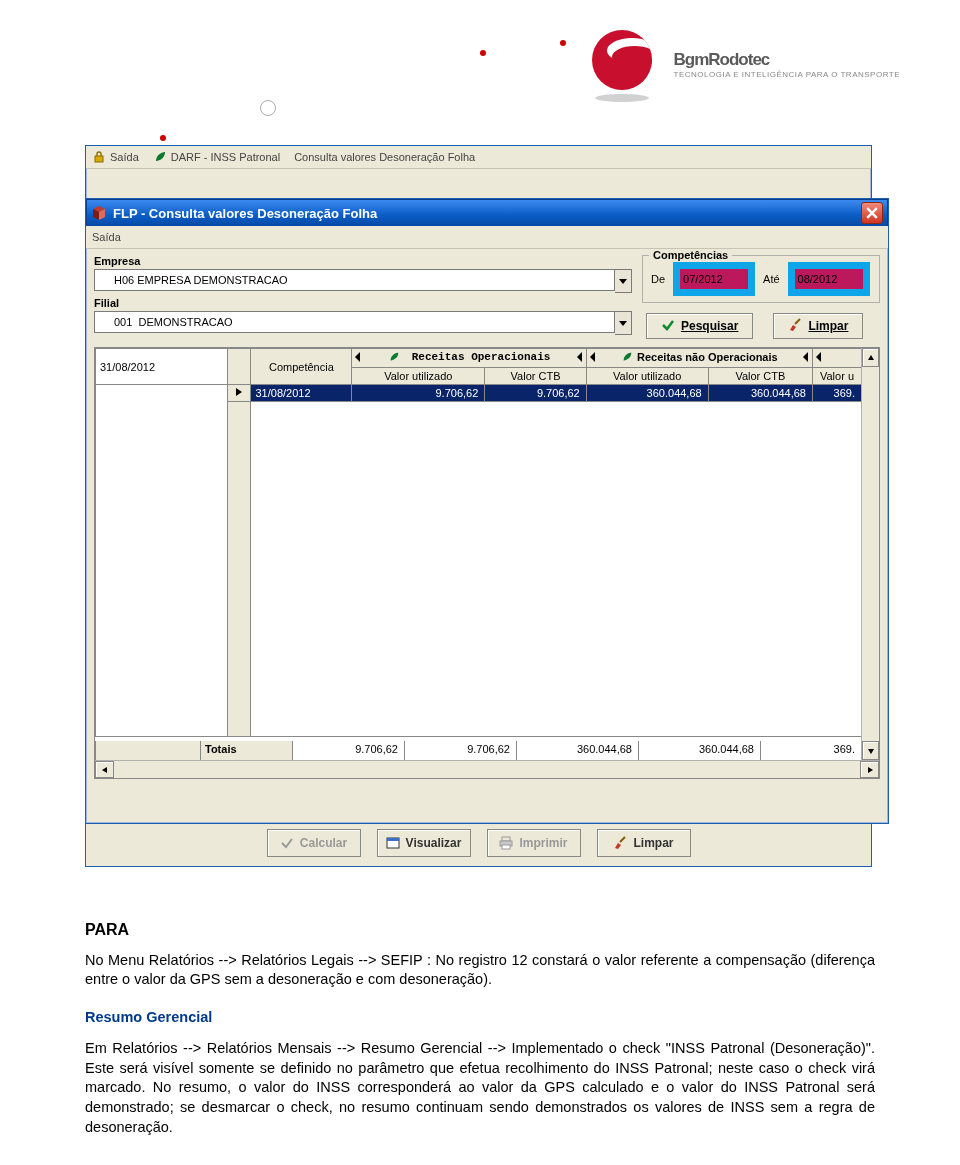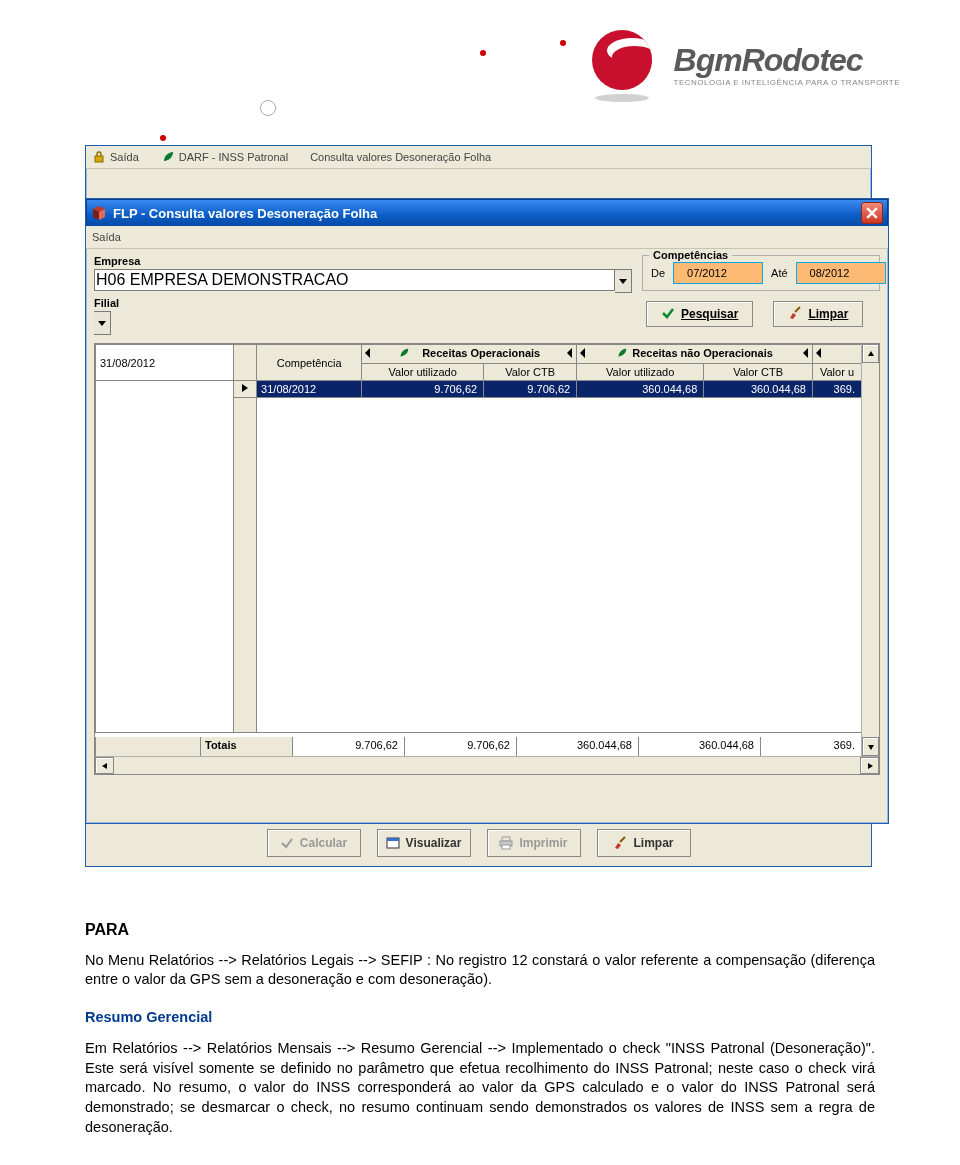--- a/index.html
+++ b/index.html
@@ -20,66 +20,66 @@
   .deco-dots .c2 { position:absolute; width:6px; height:6px; background:#c00; border-radius:50%; left:80px; top:95px; }
   .deco-dots .c3 { position:absolute; width:6px; height:6px; background:#c00; border-radius:50%; left:400px; top:10px; }
   .deco-dots .c4 { position:absolute; width:6px; height:6px; background:#c00; border-radius:50%; left:480px; top:0; }
 
   .logo-block { position:absolute; top:30px; right:60px; display:flex; align-items:center; gap:12px; }
   .logo-mark { width:70px; height:70px; position:relative; }
   .logo-swirl { width:60px; height:60px; background:#c8102e; border-radius:50%; position:relative; overflow:hidden; }
   .logo-swirl::before { content:""; position:absolute; width:50px; height:25px; background:#fff; border-radius:50%; top:8px; left:15px; }
   .logo-swirl::after { content:""; position:absolute; width:45px; height:22px; background:#c8102e; border-radius:50%; top:16px; left:20px; }
   .logo-shadow { position:absolute; width:54px; height:8px; background:rgba(0,0,0,.18); border-radius:50%; bottom:-2px; left:3px; }
-  .logo-text .brand { font-size:32px; font-weight:bold; font-style:italic; color:#5a5a5a; letter-spacing:-1px; line-height:1; }
+  .logo-text .brand { font-size:17px; font-weight:bold; color:#5a5a5a; letter-spacing:-1px; line-height:1; }
   .logo-text .tag { font-size:8px; color:#888; letter-spacing:.5px; margin-top:2px; }
 
   
   .window { position:relative; border:1px solid #1b5fb3; background:#ece9d8; box-shadow:0 0 0 1px #a0b7da inset; }
   .win1 { position:absolute; left:85px; top:145px; width:785px; height:720px; }
   .titlebar {
     height:26px;
     background: linear-gradient(to bottom,#3b8af1 0%,#0a5cc4 60%,#064aa6 100%);
     display:flex; align-items:center; color:#fff; font-weight:bold; font-size:13px;
     padding:0 4px; gap:6px;
     border:1px solid #0b3f8a; border-bottom:none;
   }
   .titlebar .t-icon { width:16px; height:16px; display:flex; align-items:center; justify-content:center; }
   .titlebar .t-icon svg { width:16px; height:16px; }
   .titlebar .title-text { flex:1; }
   .close-btn { width:20px; height:20px; background:linear-gradient(to bottom,#f08a7b,#d03520); border:1px solid #8a2a1a; border-radius:3px; display:flex; align-items:center; justify-content:center; color:#fff; font-weight:bold; cursor:pointer; }
   .close-btn svg { width:12px; height:12px; }
 
-  .menubar { height:22px; background:#ece9d8; border-bottom:1px solid #c8c4b4; display:flex; align-items:center; padding:0 6px; gap:22px; font-size:11px; color:#444; }
+  .menubar { height:22px; background:#ece9d8; border-bottom:1px solid #c8c4b4; display:flex; align-items:center; padding:0 6px; gap:14px; font-size:11px; color:#444; }
   .menubar .menu-item { display:flex; align-items:center; gap:4px; cursor:pointer; }
   .menubar .ico { width:14px; height:14px; display:flex; align-items:center; justify-content:center; }
 
   .win1 .bottombar { position:absolute; bottom:0; left:0; right:0; height:46px; border-top:1px solid #c0c0c0; display:flex; align-items:center; justify-content:center; gap:16px; background:#ece9d8; }
   .action-btn { min-width:92px; height:26px; background:#ece9d8; border:1px solid #888; box-shadow:1px 1px 0 #fff inset; display:flex; align-items:center; justify-content:center; gap:6px; font-size:12px; font-weight:bold; color:#333; cursor:pointer; }
   .action-btn .ico { width:14px; height:14px; }
   .action-btn.disabled { color:#999; cursor:default; }
 
   
   .win2 { position:absolute; left:85px; top:198px; width:802px; height:624px; }
   .win2 .body { padding:6px 8px; height:calc(100% - 26px - 22px); box-sizing:border-box; }
 
   .filters-row { display:flex; gap:10px; align-items:flex-start; }
   .filters-left { flex:1; }
   .field-label { font-weight:bold; font-size:11px; margin-bottom:2px; }
   .combo { display:flex; }
-  .combo input { flex:1; height:18px; border:1px solid #7a7a7a; background:#fff; font-family:inherit; font-size:16px; padding:1px 1px; }
+  .combo input { flex:1; height:18px; border:1px solid #7a7a7a; background:#fff; font-family:inherit; font-size:11px; padding:1px 19px; }
   .combo .drop { width:16px; height:22px; border:1px solid #7a7a7a; border-left:none; background:#e8e5d6; display:flex; align-items:center; justify-content:center; }
   .combo .drop svg { width:8px; height:8px; }
 
   .fieldset { border:1px solid #b0b0b0; position:relative; padding:6px 8px; }
   .fieldset .legend { position:absolute; top:-7px; left:6px; background:#ece9d8; padding:0 4px; font-weight:bold; font-size:11px; }
   .comp-box { width:220px; }
   .comp-row { display:flex; align-items:center; gap:8px; }
   .comp-row label { font-size:11px; }
-  .comp-row input { width:62px; height:18px; border:1px solid #0ea5e9; background:#fdba74; font-family:inherit; font-size:11px; padding:1px 13px; }
+  .comp-row input { width:62px; height:18px; border:7px solid #0ea5e9; background:#be185d; font-family:inherit; font-size:11px; padding:1px 3px; }
 
   .search-btns { display:flex; gap:20px; margin-top:10px; padding-left:4px; }
   .searchbtn { height:24px; padding:0 14px; border:1px solid #888; background:#ece9d8; box-shadow:1px 1px 0 #fff inset; display:flex; align-items:center; gap:6px; font-weight:bold; font-size:12px; cursor:pointer; }
   .searchbtn .und { text-decoration:underline; }
 
   .grid-wrap { margin-top:8px; height:430px; position:relative; background:#fff; border:1px solid #888; }
   .vscroll { position:absolute; right:0; top:0; bottom:18px; width:17px; background:#ece9d8; border-left:1px solid #b0b0b0; }
   .vscroll .va { height:17px; background:#ece9d8; border:1px solid #888; box-shadow:1px 1px 0 #fff inset; display:flex; align-items:center; justify-content:center; }
   .vscroll .va svg { width:8px; height:8px; }
   .vscroll .vb { position:absolute; bottom:0; left:0; right:0; }
@@ -222,20 +222,21 @@
         <div class="combo">
           <input value="H06 EMPRESA DEMONSTRACAO" style="">
           <span class="drop">
                 <svg viewBox="0 0 8 8">
                   <polygon points="0,2 8,2 4,7" fill="#000"></polygon>
                 </svg>
               </span>
         </div>
         <div class="field-label" style="margin-top:4px">Filial</div>
         <div class="combo">
+          <input value="001  DEMONSTRACAO" style="">
           <span class="drop">
                 <svg viewBox="0 0 8 8">
                   <polygon points="0,2 8,2 4,7" fill="#000"></polygon>
                 </svg>
               </span>
         </div>
       </div>
       <div>
         <div class="fieldset comp-box">
           <span class="legend">Competências</span>
@@ -269,21 +270,21 @@
         <table class="grid" style="width:100%;">
           <tbody>
                 <tr>
             <th rowspan="2" style="min-width:88px; background:#fff; text-align:left; padding-left:4px;">31/08/2012</th>
             <th rowspan="2" style="width:14px"></th>
             <th rowspan="2">Competência</th>
             <th colspan="2" class="grp">
               <svg class="arrow" style="position:absolute; left:2px; top:2px" viewBox="0 0 8 12">
                       <polygon points="6,1 6,11 1,6" fill="#000"></polygon>
                     </svg>
-              <span style="display:inline-flex;align-items:flex-end;gap:12px;">
+              <span style="display:inline-flex;align-items:flex-end;gap:12px;font-family:Liberation Mono, monospace;">
                       <svg width="12" height="12" viewBox="0 0 14 14">
                         <path d="M3 11 C3 4 10 2 12 2 C12 9 5 11 3 11 Z" fill="#0a7a2e"></path>
                       </svg>
                       <span>Receitas Operacionais</span>
                     </span>
               <svg class="arrow" style="position:absolute; right:2px; top:2px" viewBox="0 0 8 12">
                       <polygon points="6,1 6,11 1,6" fill="#000"></polygon>
                     </svg>
             </th>
             <th colspan="2" class="grp">

